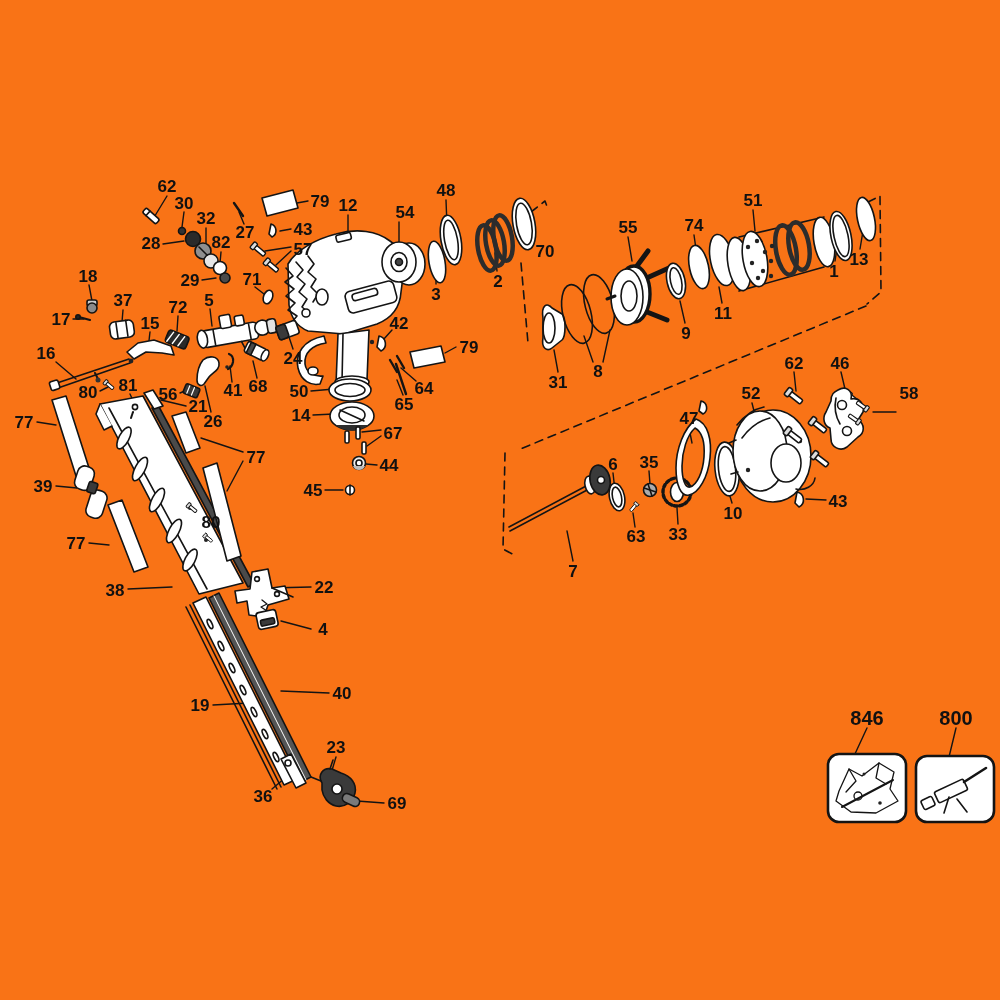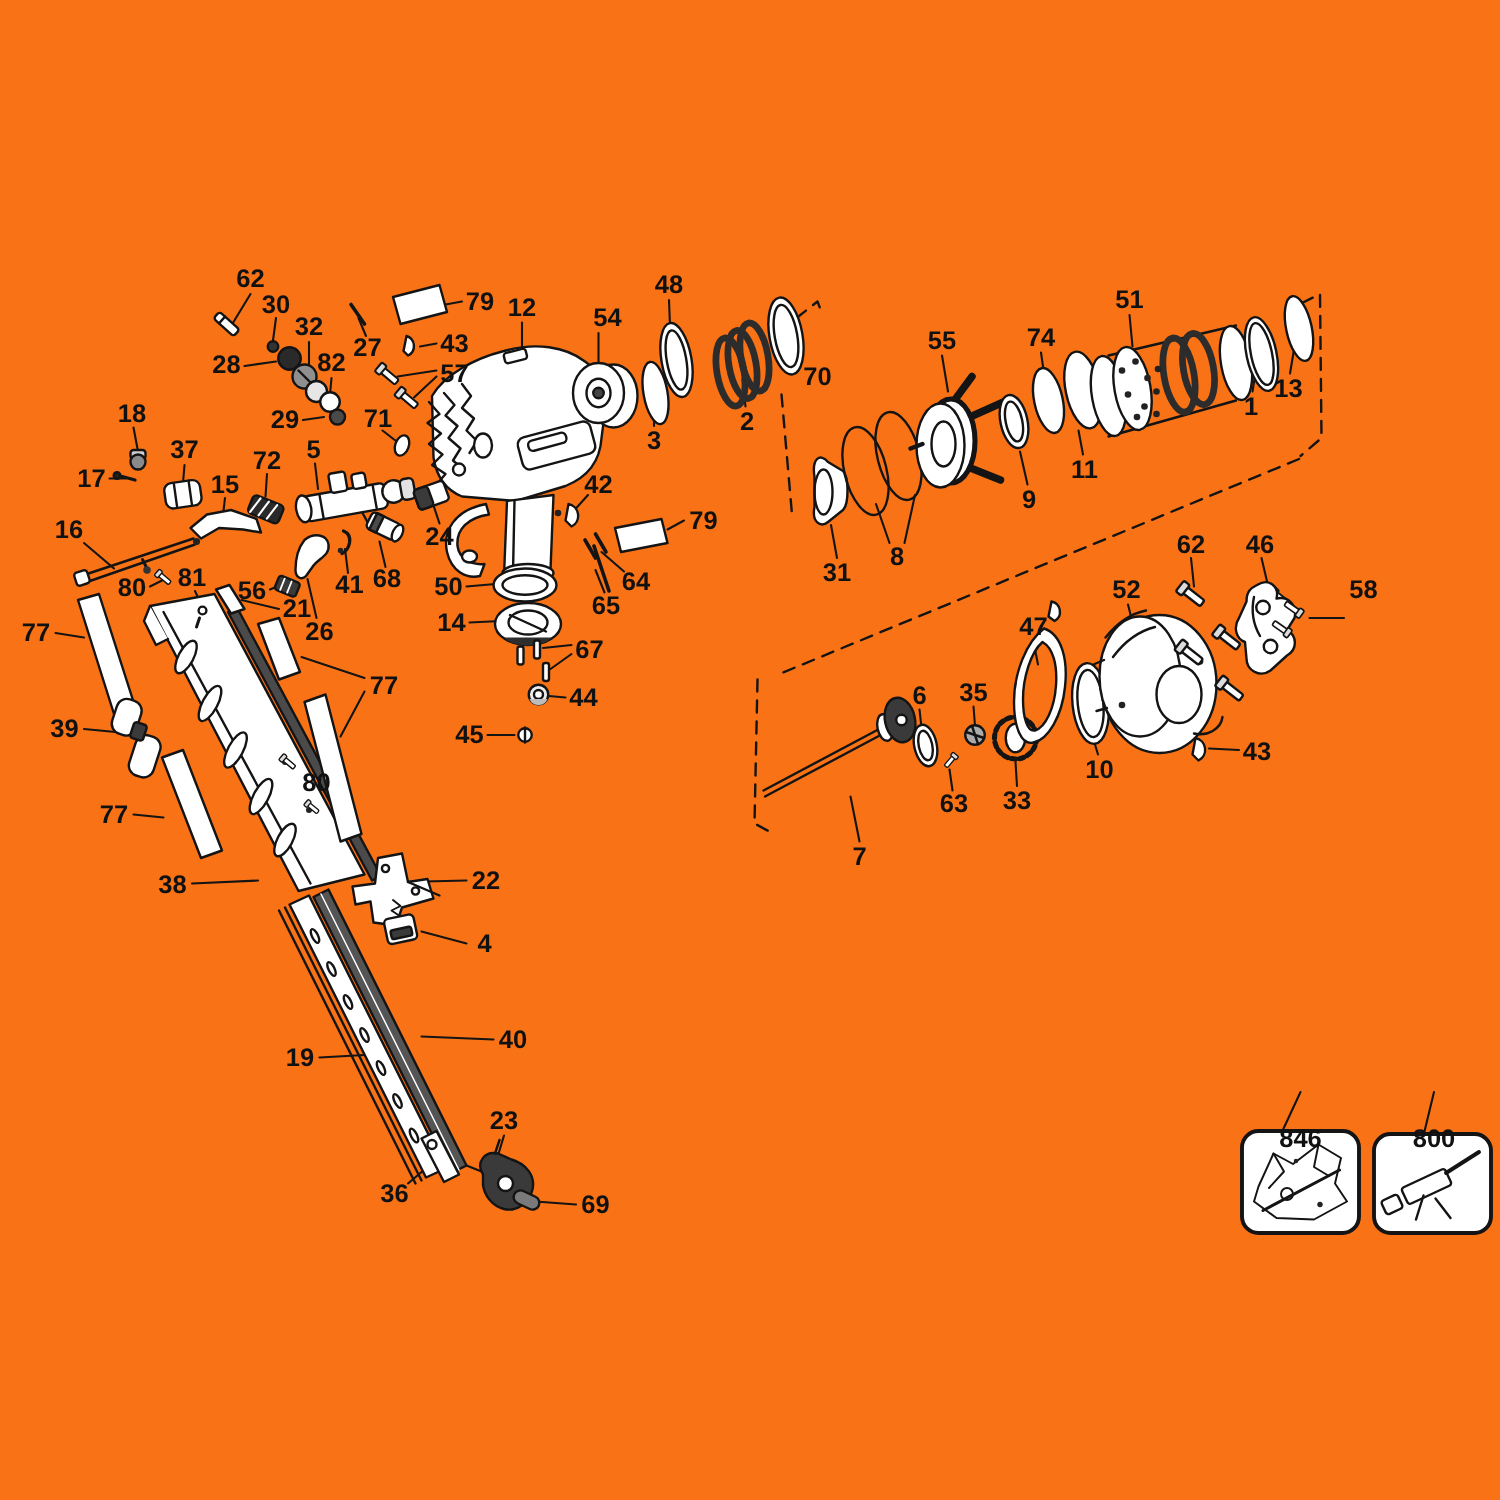--- a/index.html
+++ b/index.html
@@ -1,21 +1,21 @@
 <!DOCTYPE html>
 <html><head>
 <meta charset="utf-8">
 <style>
   html,body{margin:0;padding:0;background:#fff;}
   #stage{position:relative;width:1000px;height:1000px;background:#f97316;overflow:hidden;
          font-family:"Liberation Sans",sans-serif;}
   #art{position:absolute;left:0;top:0;}
   .lbl{position:absolute;transform:translate(-50%,-50%);font:700 17px "Liberation Sans",sans-serif;
        color:#111;white-space:nowrap;line-height:1;}
-  .lbl.big{font-size:17px;margin-top:41px;}
+  .lbl.big{font-size:20px;}
 </style>
 </head>
 <body>
 
 <div id="stage">
 
 <svg id="art" width="1000" height="1000" viewBox="0 0 1000 1000" fill="none" stroke="#141414" stroke-width="1.6" stroke-linecap="round" stroke-linejoin="round">
 
   <defs>
     <g id="screw">

